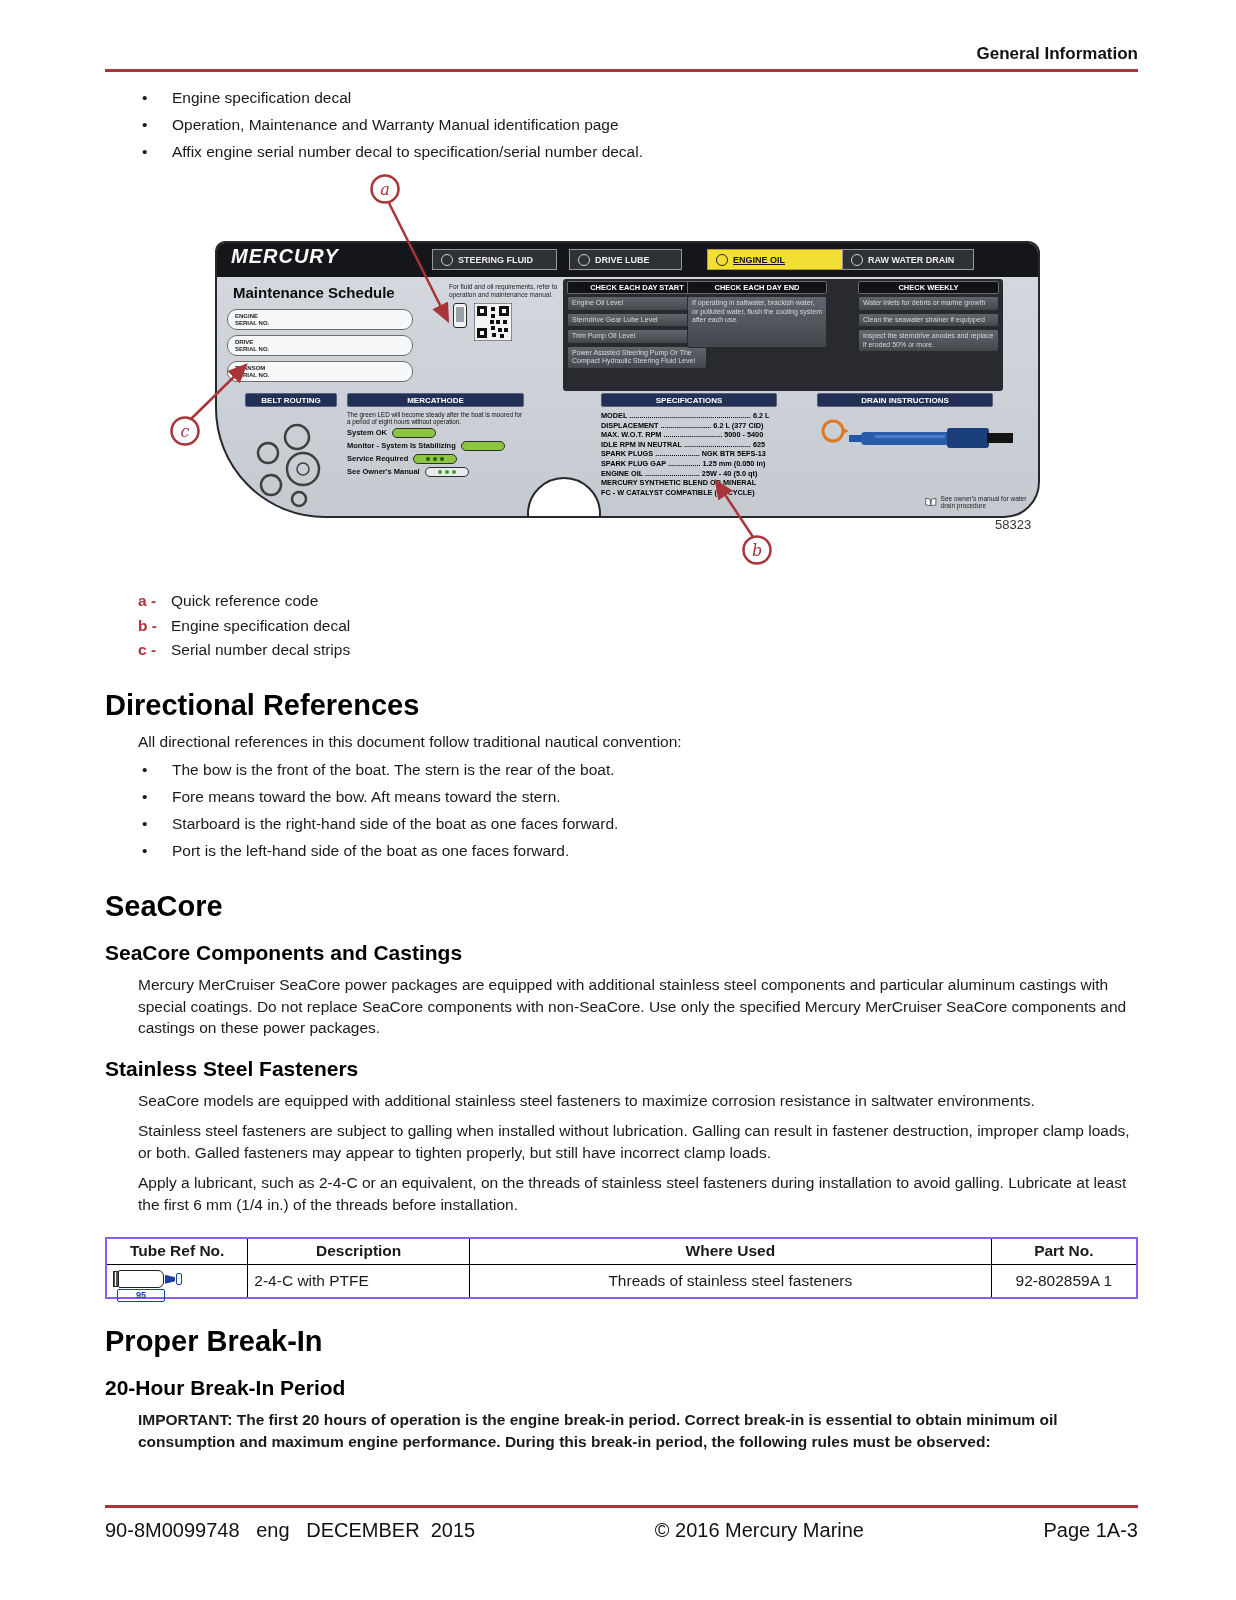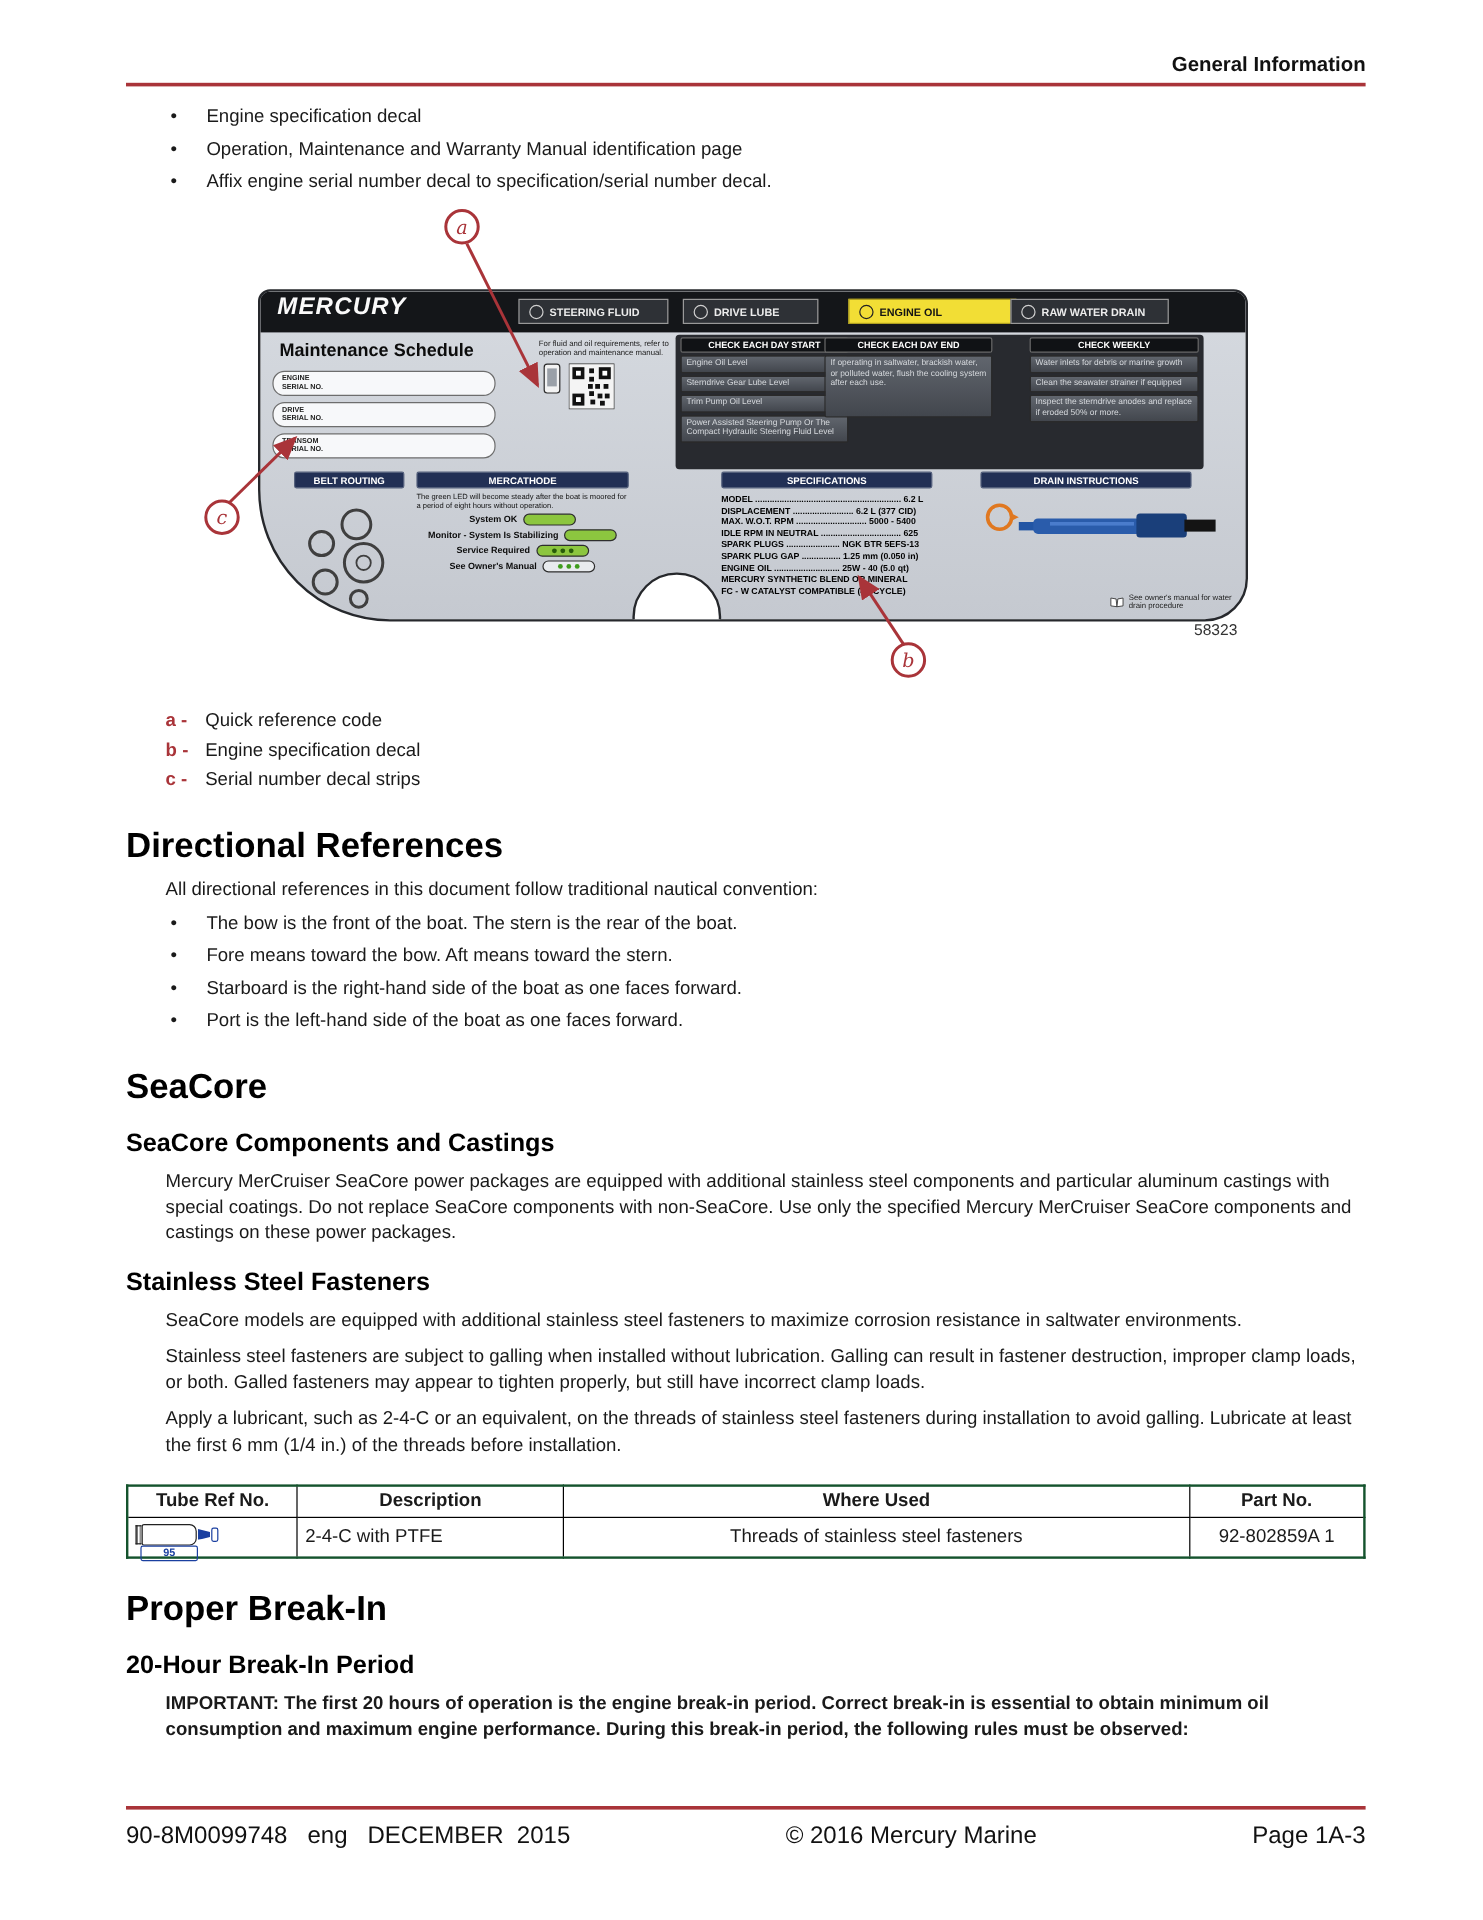--- a/index.html
+++ b/index.html
@@ -60,21 +60,21 @@
             border-radius:2px; color:#d6d9dd; font-size:7px; line-height:8.5px; padding:2px 4px; }
   .d-sec { position:absolute; top:150px; height:14px; background:#223055; border:1px solid #55617d;
            border-radius:2px; color:#fff; font-size:8px; font-weight:bold; display:flex;
            align-items:center; justify-content:center; }
   .d-sec.belt{left:28px;width:92px}.d-sec.merc{left:130px;width:177px}
   .d-sec.specs{left:384px;width:176px}.d-sec.drain{left:600px;width:176px}
   .d-belt-svg { position:absolute; left:30px; top:170px; }
   .d-merc { position:absolute; left:130px; top:168px; width:177px; }
   .d-merc-note { font-size:6.3px; line-height:7px; color:#111; }
   .d-merc-states { margin-top:3px; display:flex; flex-direction:column; gap:3px; }
-  .d-state { display:flex; align-items:center; justify-content:center; gap:5px; }
+  .d-state { display:flex; align-items:center; justify-content:flex-start; gap:5px; }
   .d-state-label { font-size:7.5px; font-weight:bold; text-align:right; line-height:8px; max-width:112px; color:#0c0c0c; }
   .d-led { width:44px; height:10px; border-radius:5px; border:1.5px solid #2e2e2e; background:#8cc63f;
            flex:none; display:flex; align-items:center; justify-content:center; gap:3px; }
   .d-led i { width:4px; height:4px; border-radius:50%; background:#285c0a; display:none; }
   .d-led.dots i { display:block; }
   .d-led.light { background:#e8ebee; }
   .d-led.light i { background:#3f9c1d; }
   .d-specs { position:absolute; left:384px; top:168px; width:212px; }
   .d-spec-line { font-size:7.3px; font-weight:bold; line-height:9.6px; white-space:nowrap; color:#000; }
   .d-drain { position:absolute; left:598px; top:168px; width:222px; height:102px; }
@@ -84,21 +84,21 @@
              border:2px solid #26282c; border-radius:50%; }
 
   .overlay { position:absolute; left:0; top:0; pointer-events:none; }
 
   
   .legend { margin:16px 0 0 33px; }
   .legend-row { display:flex; font-size:15.5px; line-height:24.5px; }
   .legend-key { color:#a93439; font-weight:bold; width:33px; flex:none; }
 
   
-  table.lube { width:100%; border-collapse:collapse; border:2px solid #14532d; margin-top:22px; }
+  table.lube { width:100%; border-collapse:collapse; border:2px solid #8b5cf6; margin-top:22px; }
   table.lube th { border:1px solid #000; font-size:15.5px; font-weight:bold; text-align:center; padding:3px 6px; height:26px; }
   table.lube td { border:1px solid #000; font-size:15.5px; padding:4px 6px; height:34px; }
   td.c-center { text-align:center; }
   .tube { display:inline-flex; align-items:center; }
   .tube-crimp { width:5px; height:16px; border:1.5px solid #222; border-right:none; background:repeating-linear-gradient(90deg,#555 0 1px,#fff 1px 2.5px); }
   .tube-body { width:46px; height:18px; border:1.5px solid #222; border-radius:2px 6px 6px 2px;
                display:flex; align-items:center; justify-content:center; background:#fff; }
   .tube-num { font-size:9px; font-weight:bold; color:#1a3fa0; border:1px solid #1a3fa0; padding:0 18px; border-radius:2px; line-height:11px;margin-top:32px; }
   .tube-tip { width:10px; height:9px; background:#1a3fa0; margin-left:1px; clip-path:polygon(0 0,100% 28%,100% 72%,0 100%); }
   .tube-cap { width:6px; height:12px; border:1.5px solid #1a3fa0; border-radius:2px; margin-left:1px; background:#fff; }
@@ -127,21 +127,21 @@
         <div class="d-logo">MERCURY</div>
 
         <div class="d-btn" style="left:215px;width:125px;">
           <span class="ic"></span>
           <span>STEERING FLUID</span>
         </div>
         <div class="d-btn" style="left:352px;width:113px;">
           <span class="ic"></span>
           <span>DRIVE LUBE</span>
         </div>
-        <div class="d-btn yellow" style="left:490px;width:140px;">
+        <div class="d-btn yellow" style="left:490px;width:140px;text-decoration:underline;">
           <span class="ic"></span>
           <span>ENGINE OIL</span>
         </div>
         <div class="d-btn" style="left:625px;width:132px;">
           <span class="ic"></span>
           <span>RAW WATER DRAIN</span>
         </div>
 
         <div class="d-title">Maintenance Schedule</div>
 

